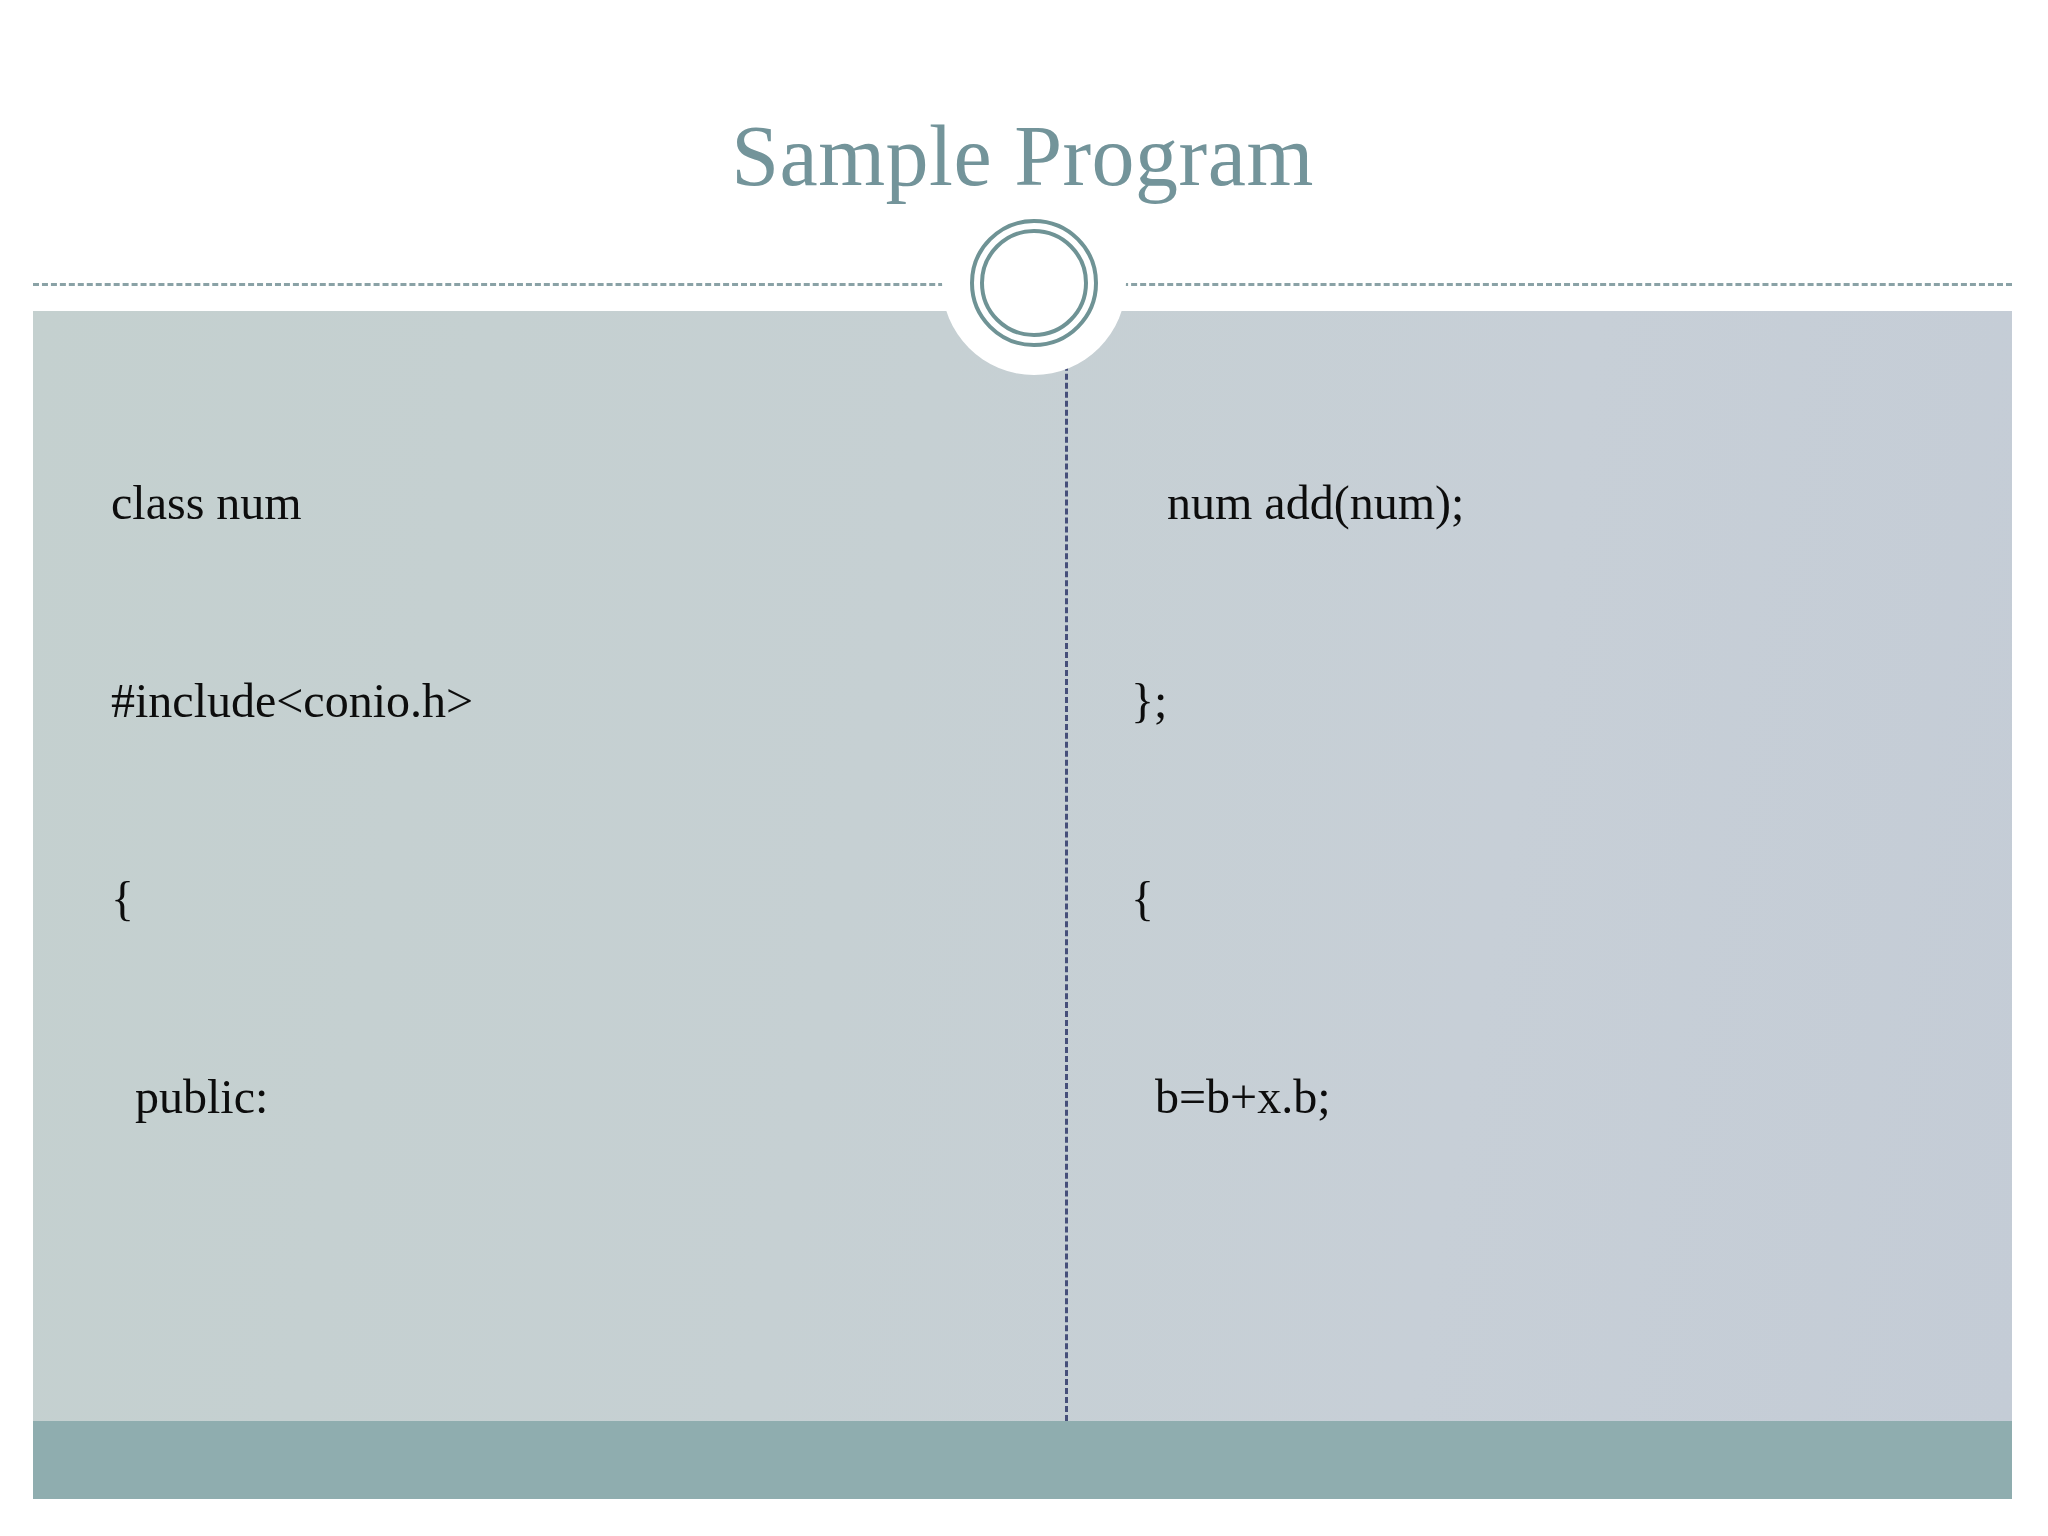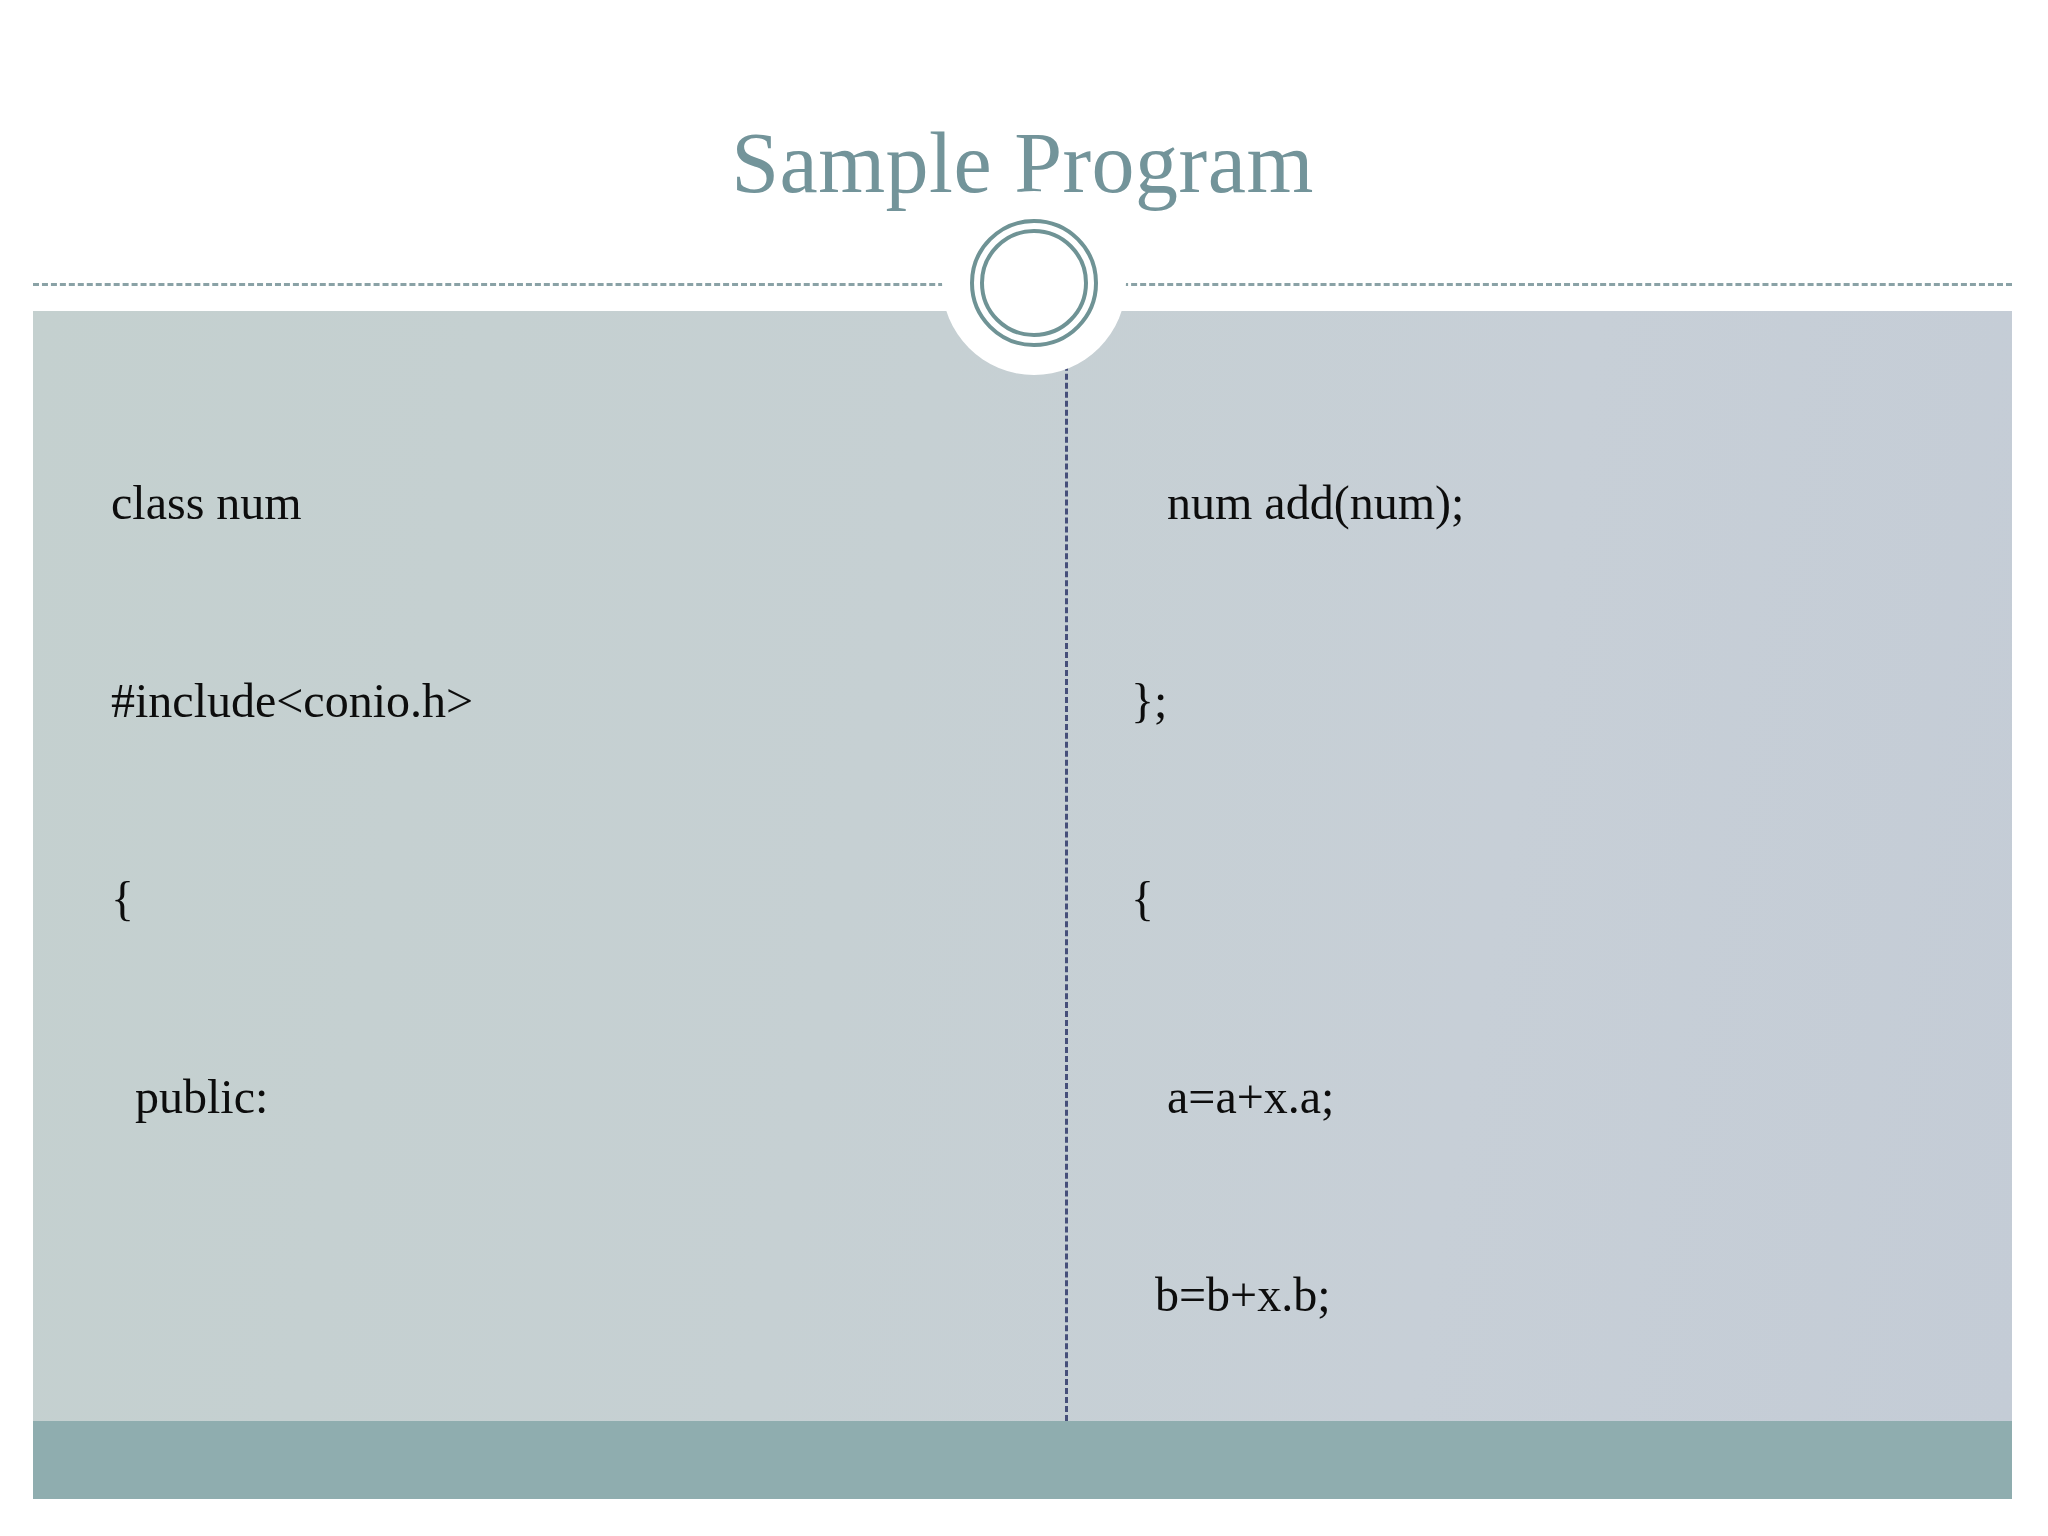--- a/index.html
+++ b/index.html
@@ -24,21 +24,21 @@
     border: 2px solid #8fada e;
     border-color: #93b0b0;
     box-sizing: border-box;
     overflow: hidden;
   }
 
   
   .title-zone {
     position: absolute;
     left: 0;
-    top: 7px;
+    top: 0;
     width: 100%;
     height: 252px;
     background: #ffffff;
   }
   .slide-title {
     position: absolute;
     left: 0;
     right: 0;
     top: 78px;
     text-align: center;
@@ -165,21 +165,20 @@
     
     
     
     
   </div>
 
   <div class="code-col right">
     <span class="code-line">   num add(num);</span>
     <span class="code-line">};</span>
     <span class="code-line">{</span>
-    <span class="code-line">   a=a+x.a;</span>
     <span class="code-line">  b=b+x.b;</span>
     
     
   </div>
 
   <div class="bottom-bar"></div>
 
 </div>
 
 </body></html>

